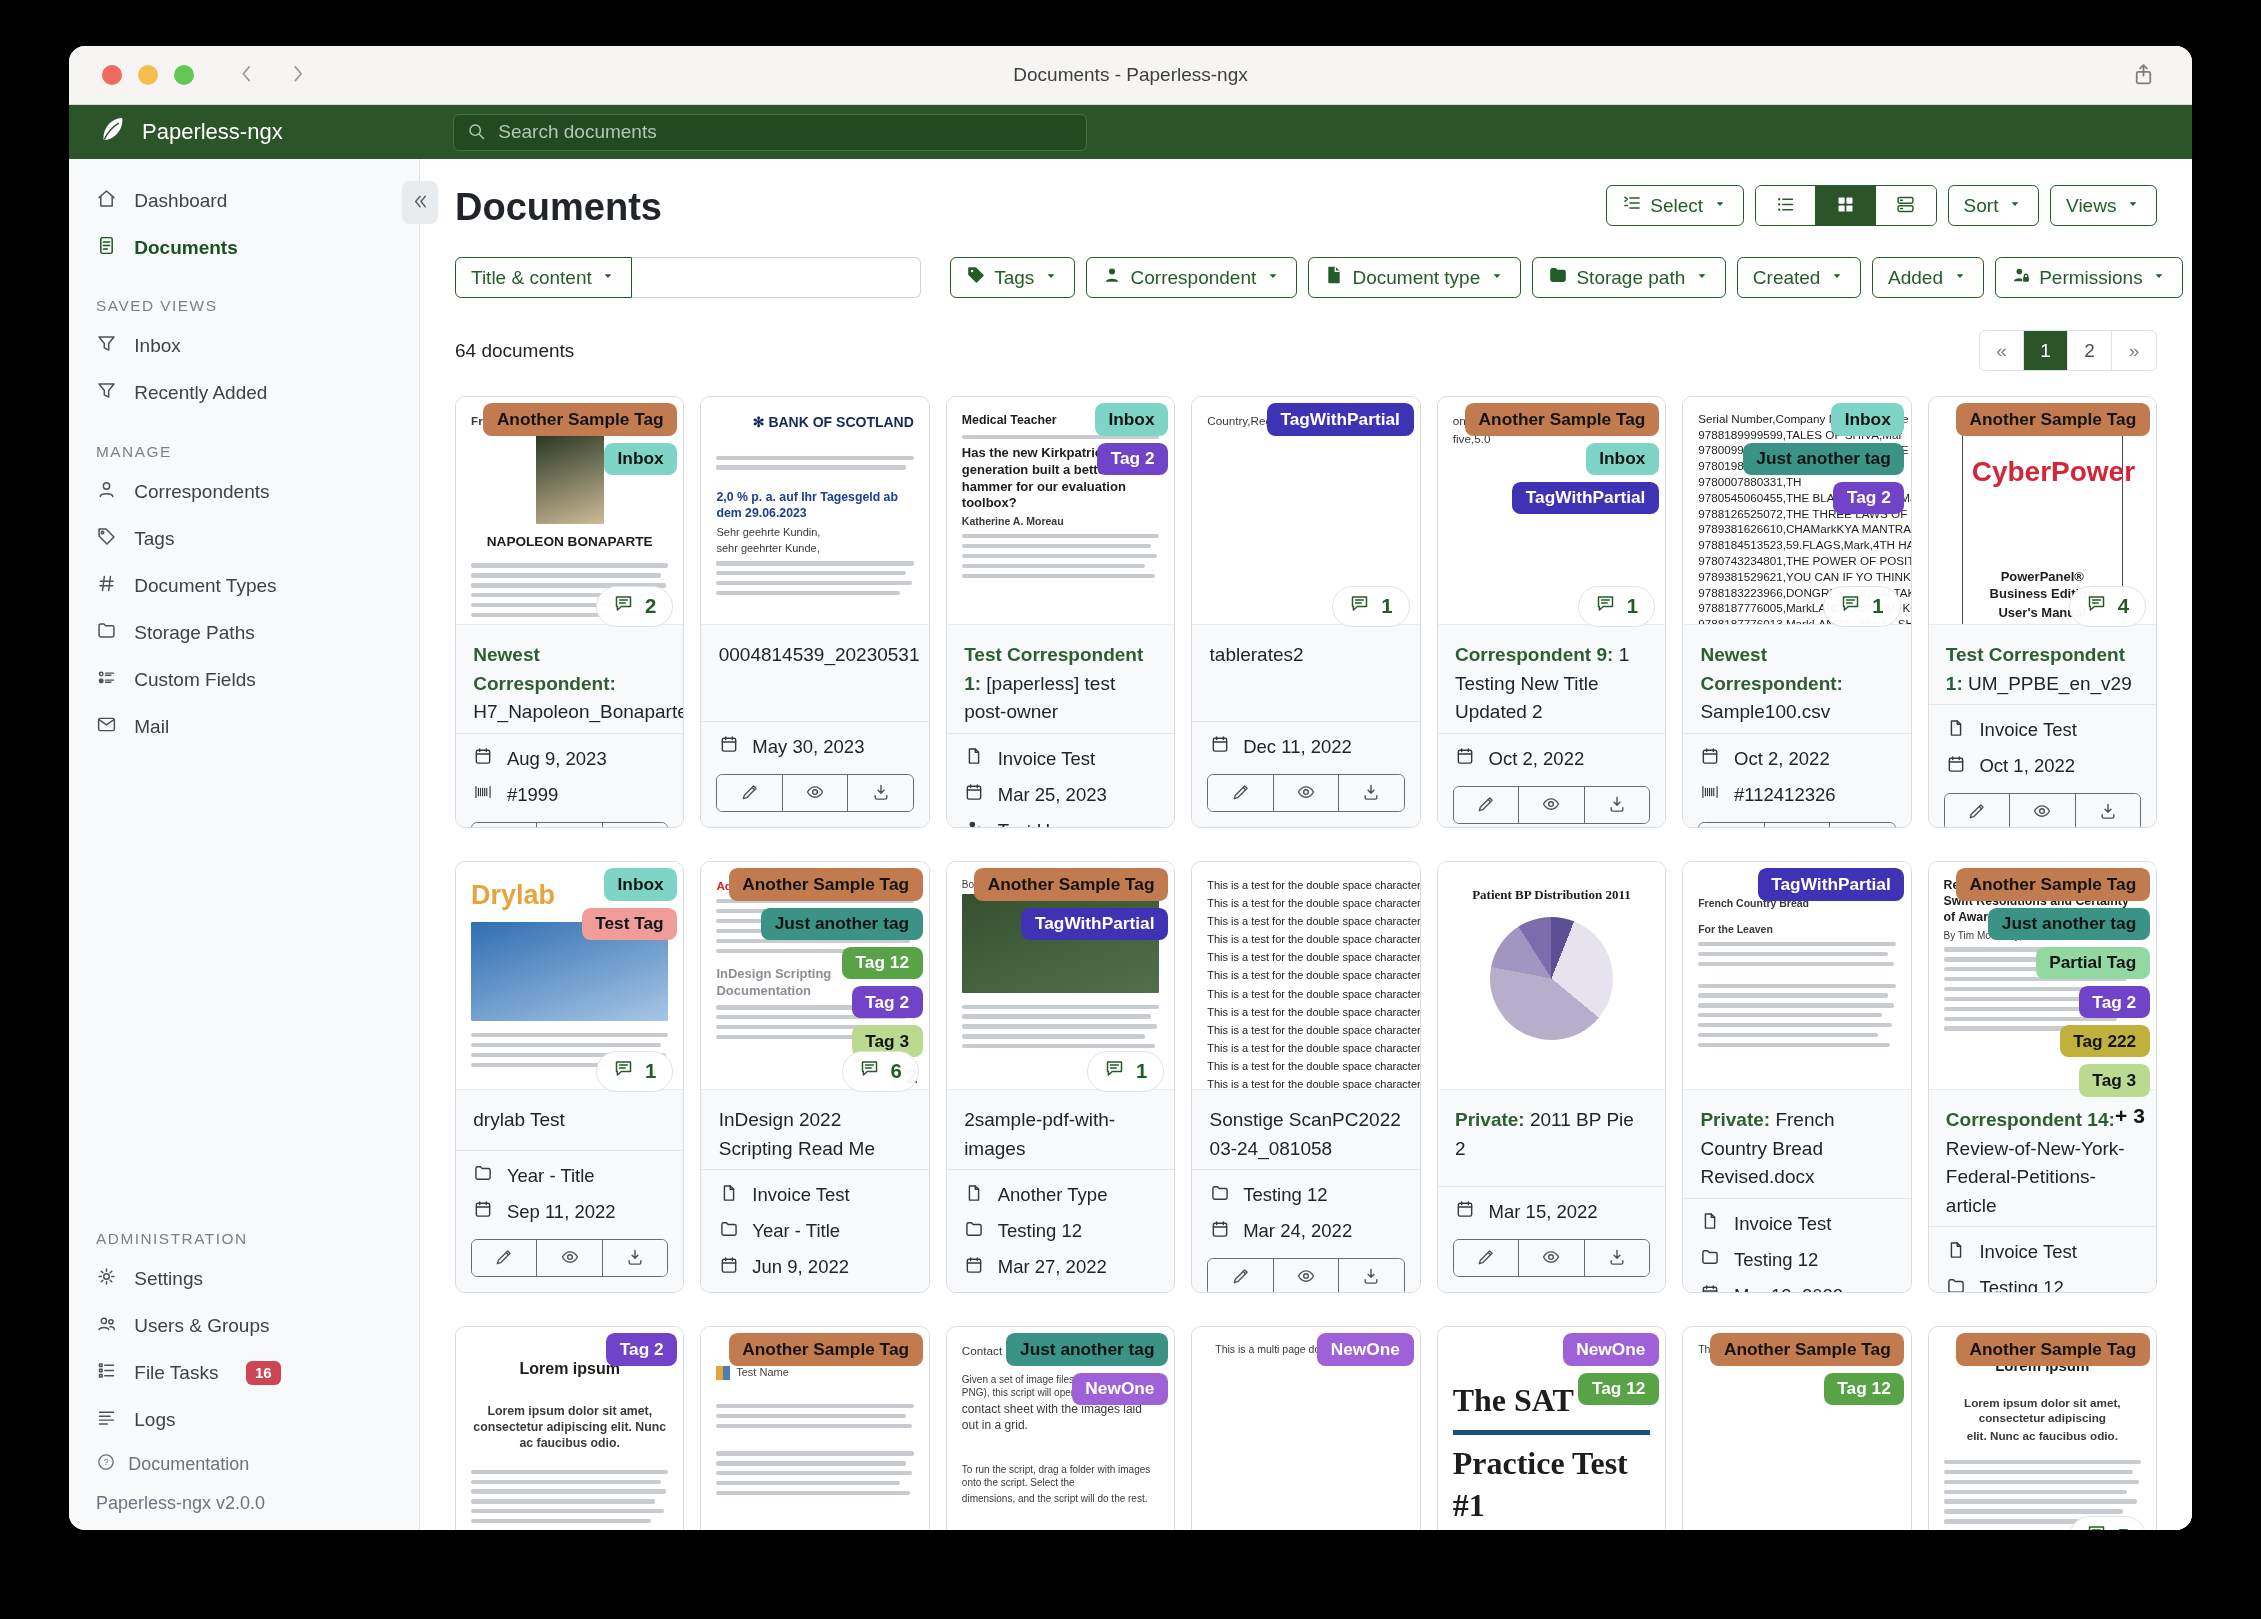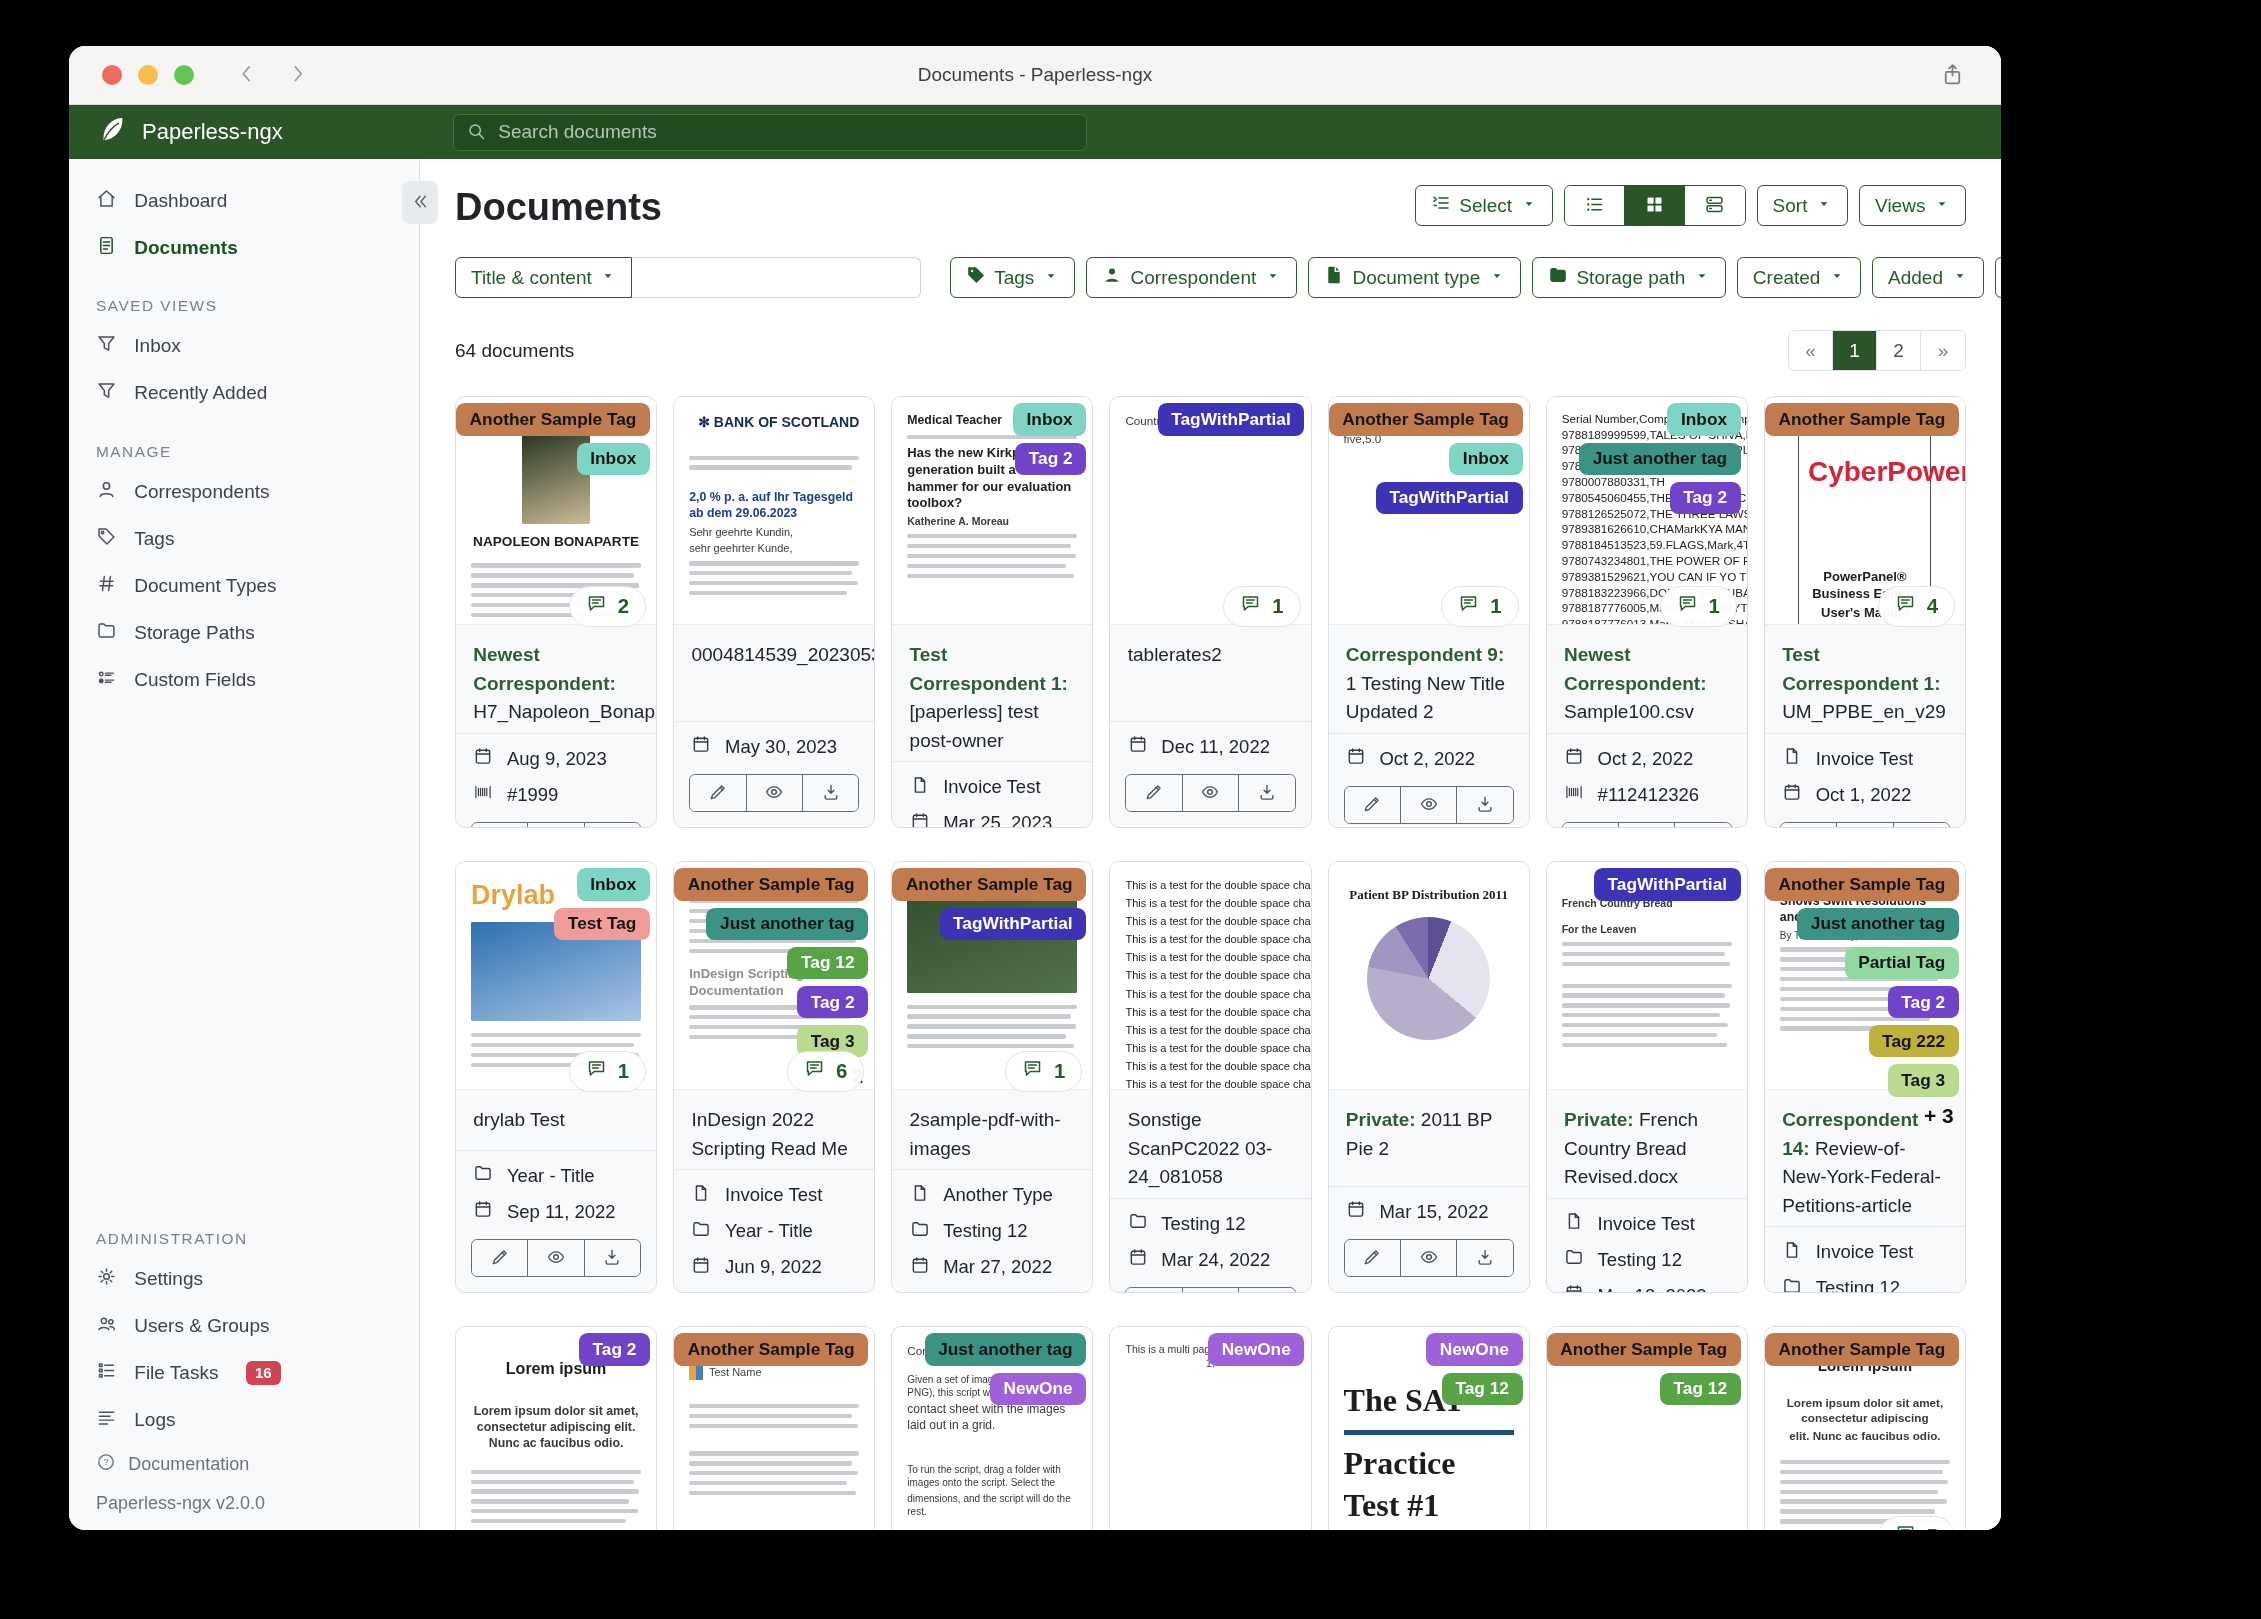--- a/index.html
+++ b/index.html
@@ -1,18 +1,18 @@
 <!DOCTYPE html>
 <html style="font-size:10px"><head>
 <meta charset="utf-8">
 <style>
   html,body{margin:0;padding:0;background:#000;}
   *{box-sizing:border-box;}
   .stage{position:relative;width:2261px;height:1619px;background:#000;font-family:"Liberation Sans",sans-serif;-webkit-font-smoothing:antialiased;}
-  .window{position:absolute;left:69px;top:46px;width:1932px;height:1484px;background:#fff;border-radius:16px;overflow:hidden;display:flex;flex-direction:column;box-shadow:0 18.5px 56px rgba(0,0,0,.6);}
+  .window{position:absolute;left:69px;top:46px;width:2123px;height:1484px;background:#fff;border-radius:16px;overflow:hidden;display:flex;flex-direction:column;box-shadow:0 18.5px 56px rgba(0,0,0,.6);}
   
   .titlebar{flex:0 0 59px;background:#f6f5f4;border-bottom:1.2px solid #dcdbda;display:flex;align-items:center;position:relative;}
   .lights{display:flex;gap:16px;margin-left:33px;}
   .light{width:20px;height:20px;border-radius:50%;}
   .l-red{background:#ed6a5e;}.l-yellow{background:#f5bf4f;}.l-green{background:#62c554;}
   .nav-arrows{display:flex;gap:27px;margin-left:41px;color:#9a9a9a;}
   .nav-arrows svg{width:23.5px;height:23.5px;}
   .tb-title{position:absolute;left:50%;transform:translateX(-50%);font-size:19px;color:#3e3e3e;}
   .tb-share{position:absolute;right:36px;color:#7e7e7e;}
   .tb-share svg{width:25px;height:25px;}
@@ -204,20 +204,27 @@
           </div>
           <div class="side-item">
             <span><svg viewBox="0 0 24 24" fill="none" stroke="currentColor" stroke-width="1.7" stroke-linecap="round" stroke-linejoin="round">
                 <circle cx="6" cy="8" r="2"></circle>
                 <path d="M11 7H20M11 9.5H17"></path>
                 <circle cx="6" cy="16" r="2" fill="currentColor"></circle>
                 <path d="M11 15H20M11 17.5H17"></path>
               </svg></span>
             <span>Custom Fields</span>
           </div>
+          <div class="side-item">
+            <span><svg viewBox="0 0 24 24" fill="none" stroke="currentColor" stroke-width="1.7" stroke-linecap="round" stroke-linejoin="round">
+                <rect x="3" y="5" width="18" height="14" rx="2"></rect>
+                <path d="M3.5 6.5 12 12.5 20.5 6.5"></path>
+              </svg></span>
+            <span>Mail</span>
+          </div>
           <div class="side-spacer"></div>
           <div class="side-header">ADMINISTRATION</div>
           <div class="side-item">
             <span><svg viewBox="0 0 24 24" fill="none" stroke="currentColor" stroke-width="1.7" stroke-linecap="round" stroke-linejoin="round">
                 <circle cx="12" cy="12" r="3.2"></circle>
                 <path d="M12 3.5V6M12 18V20.5M3.5 12H6M18 12H20.5M6 6l1.8 1.8M16.2 16.2 18 18M18 6l-1.8 1.8M7.8 16.2 6 18"></path>
               </svg></span>
             <span>Settings</span>
           </div>
           <div class="side-item">

